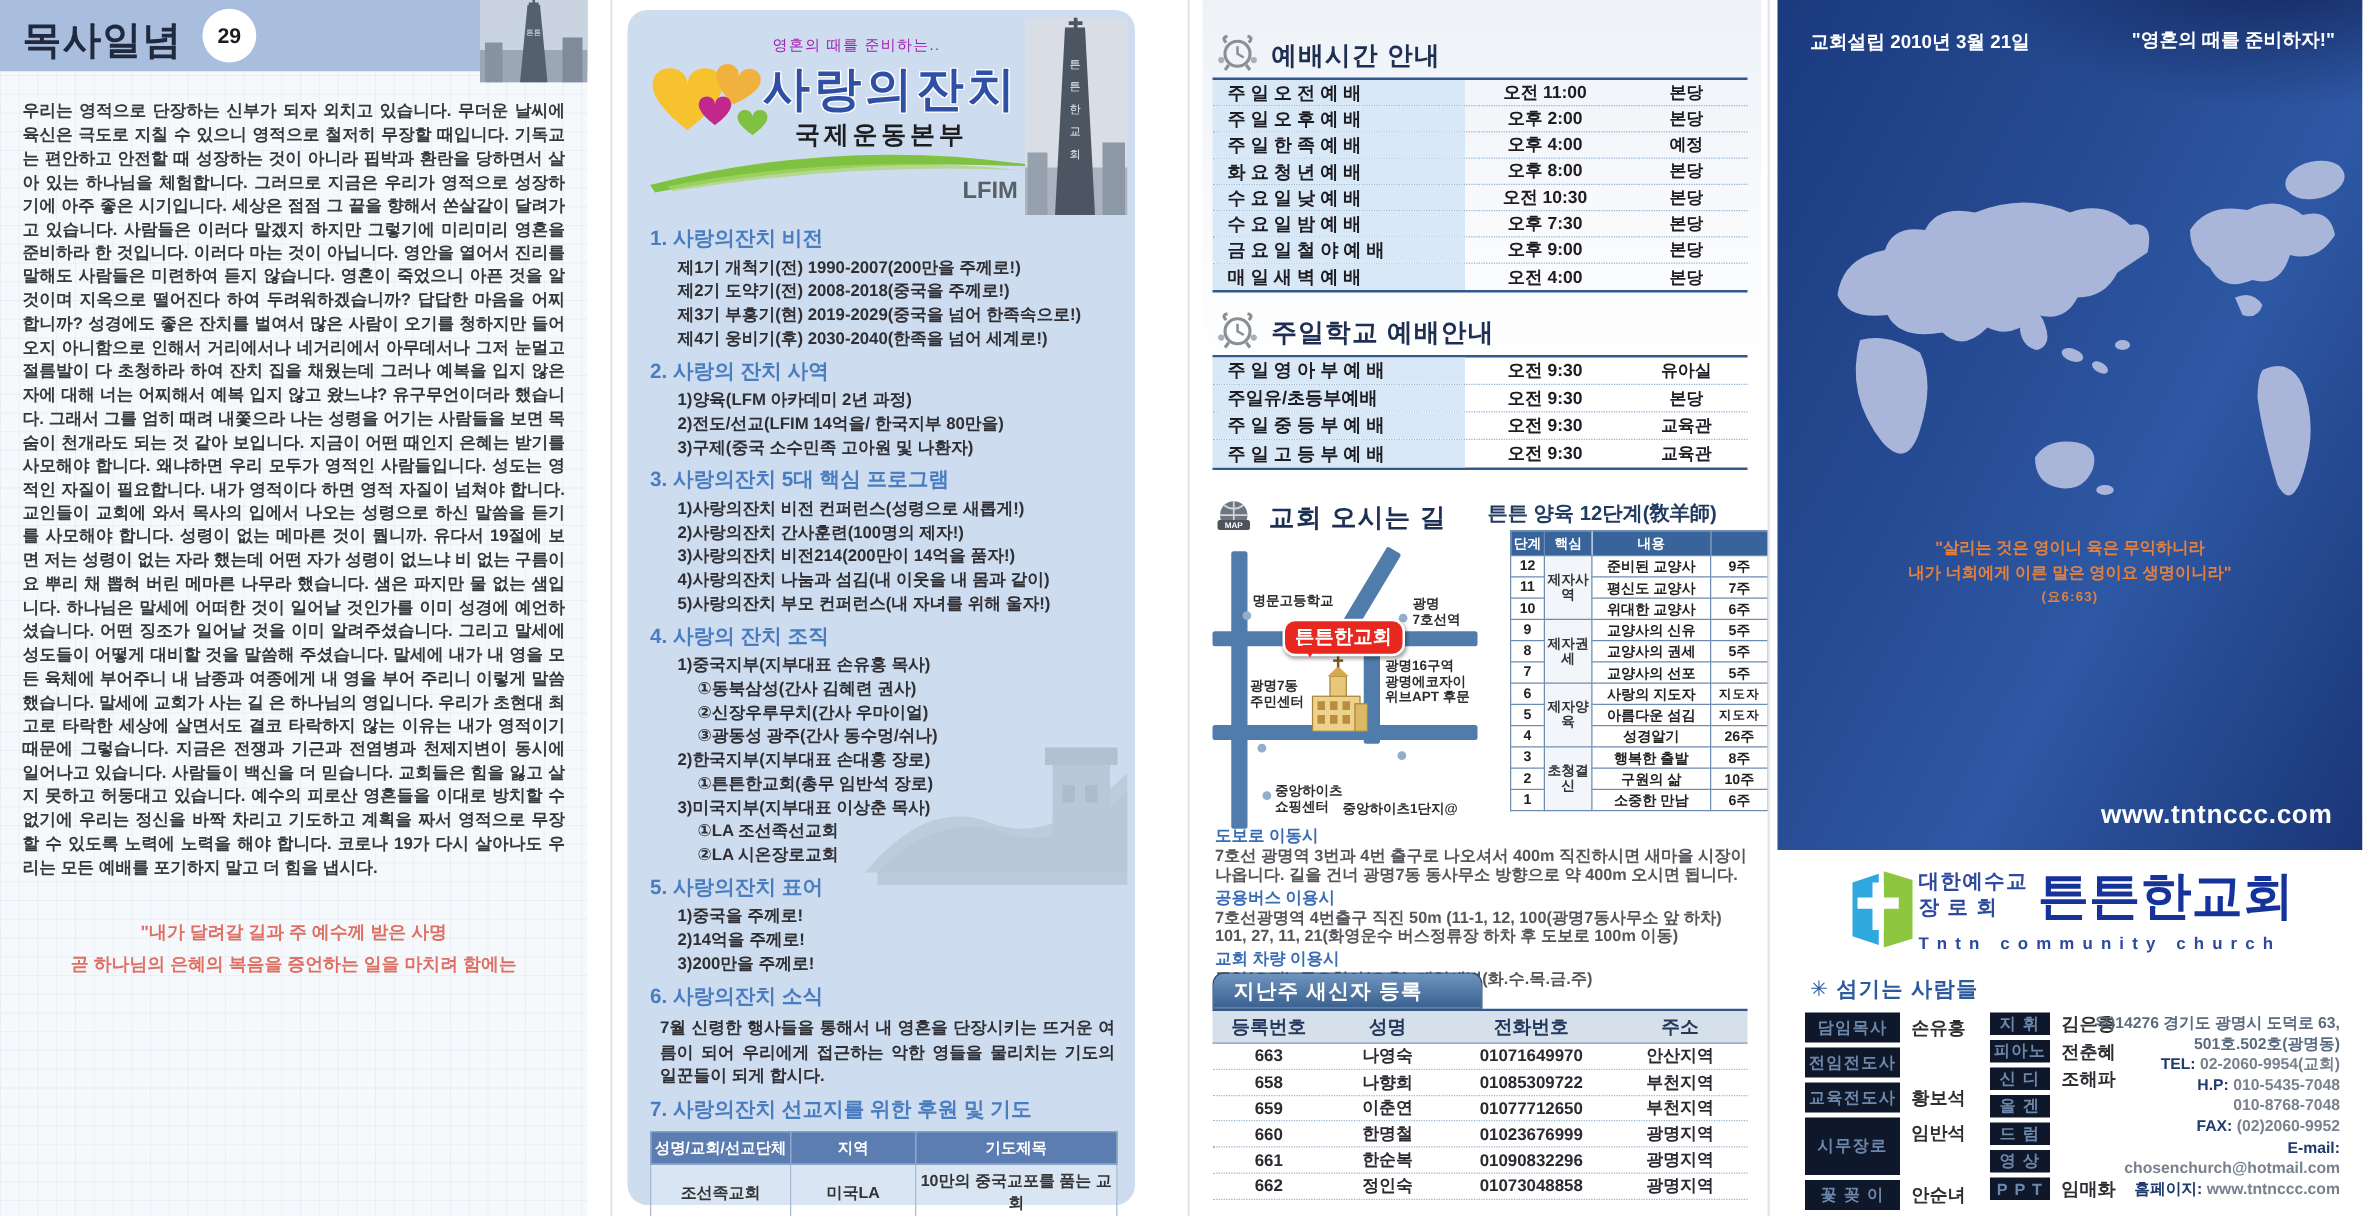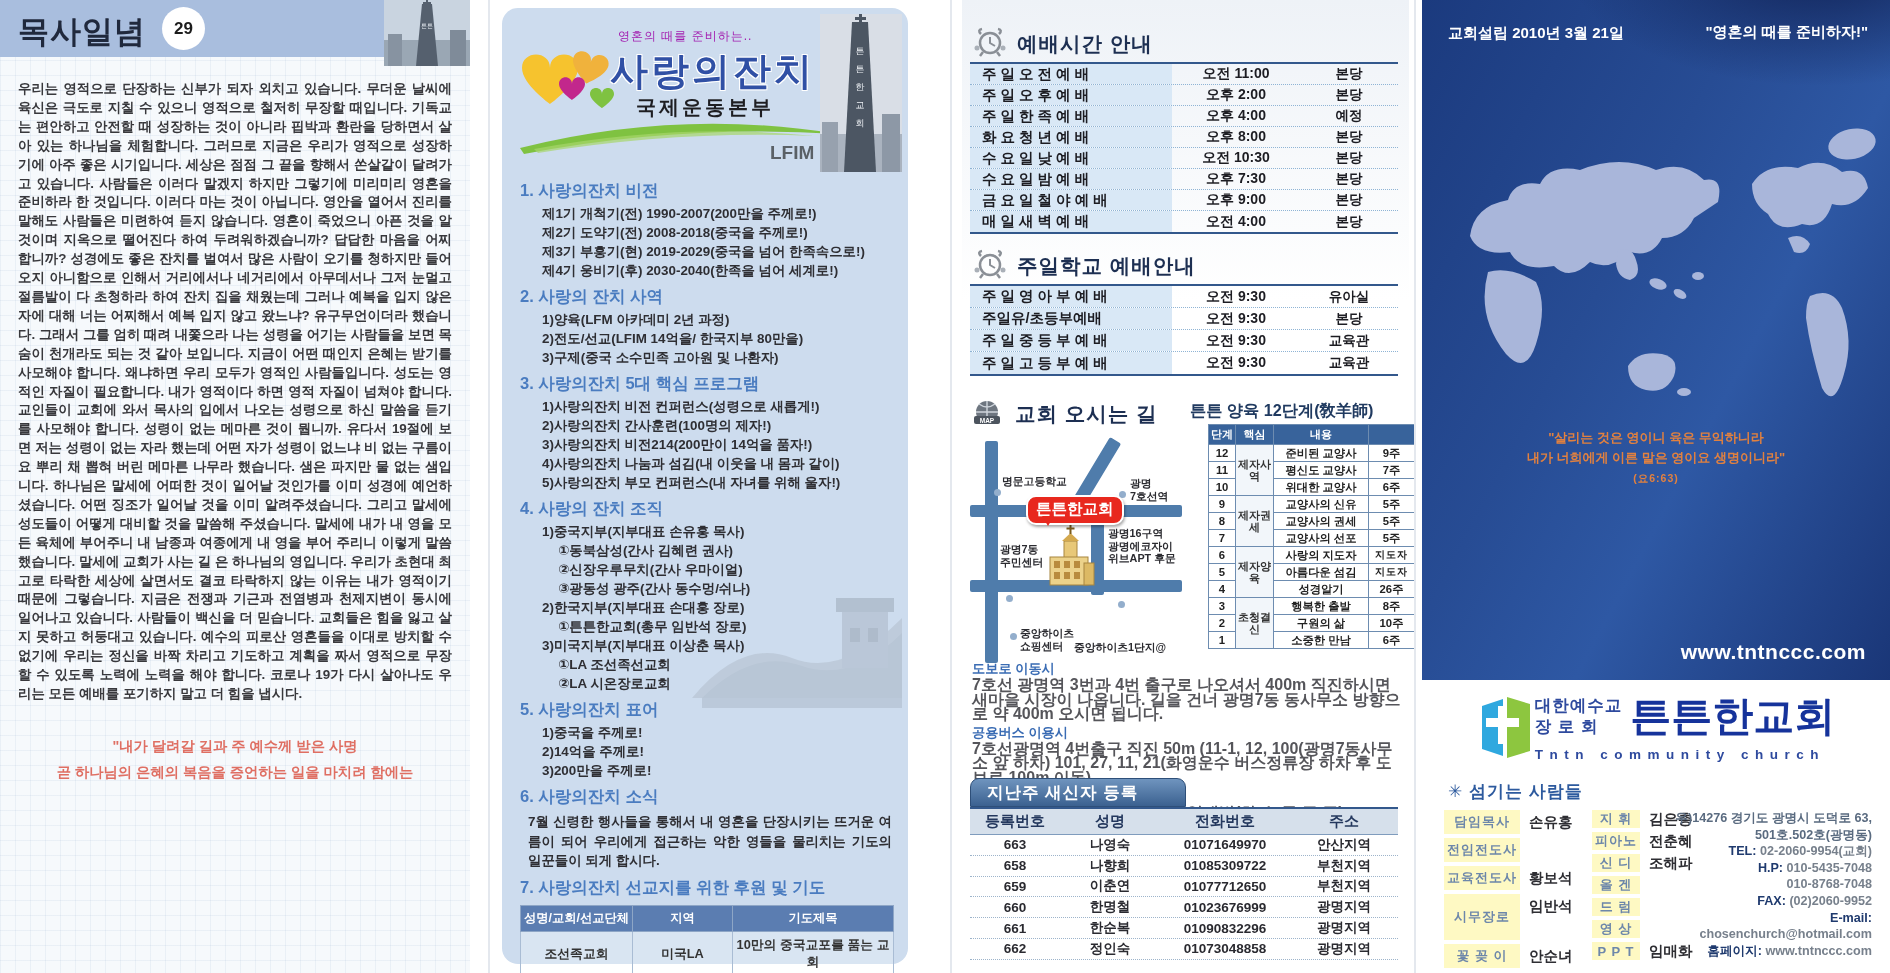--- a/index.html
+++ b/index.html
@@ -57,21 +57,21 @@
 .bubble{position:absolute;left:56px;top:60px;background:#e8281e;border:2px solid #fff;border-radius:10px;color:#fff;font-weight:bold;font-size:15.5px;padding:2px 8px 3px;box-shadow:1px 2px 3px rgba(0,0,0,.35);z-index:3;white-space:nowrap}
 .bubble::after{content:"";position:absolute;left:14px;bottom:-9px;border:6px solid transparent;border-top:10px solid #e8281e}
 .steps-title{position:absolute;left:228px;top:400px;font-size:16.2px;font-weight:bold;color:#203a60}
 .steps{position:absolute;left:246px;top:424px;border-collapse:collapse;table-layout:fixed;width:207px}
 .steps td{border:1px solid #6d8cb0;text-align:center;font-weight:bold;color:#222;font-size:11.3px;height:17px;padding:0 1px;overflow:hidden}
 .steps tr.h td{background:#38639b;color:#fff;font-size:11px;height:20px}
 .steps .grp{background:#f2f6fa;color:#333;font-size:11px;word-break:break-all;line-height:12px}
 .steps .ldr{font-size:10px;letter-spacing:1px}
 .dir{position:absolute;left:10px;top:658px;width:432px}
 .dir .dt{color:#3a6cb4;font-weight:bold;font-size:13.2px;margin-top:2px}
-.dir .db{color:#55555a;font-size:16px;font-weight:600;line-height:14.6px}
+.dir .db{color:#55555a;font-size:13px;font-weight:600;line-height:14.6px}
 .nc-tab{position:absolute;left:8px;top:778px;width:216px;height:29px;background:linear-gradient(#6f94be,#3b6190);border:1px solid #2e4f79;border-radius:9px 9px 0 0;color:#fff;font-weight:bold;font-size:16.5px;display:flex;align-items:center;padding-left:16px;letter-spacing:1px}
 .nctable{position:absolute;left:8px;top:807px;width:428px;border-top:2px solid #33588c}
 .ncrow{display:flex;align-items:center;height:20.8px;border-bottom:1px dotted #9db4cb}
 .ncrow.h{height:26px;background:#d6e0eb;border-bottom:1px solid #7f9cbd}
 .ncrow span{text-align:center;font-size:13.5px;font-weight:bold;color:#2a2a30}
 .ncrow.h span{font-size:15px;color:#24385e}
 .nc1{width:90px}.nc2{width:100px}.nc3{width:130px}.nc4{flex:1}
 
 
 #p4{left:1422px;width:468px;background:#fff}
@@ -82,21 +82,21 @@
 .p4-verse{position:absolute;left:0;width:100%;top:428px;text-align:center;color:#e2813f;font-weight:bold;font-size:13px;line-height:20px}
 .p4-ref{font-size:10.5px;letter-spacing:1px}
 .p4-site{position:absolute;right:24px;top:640px;color:#fff;font-weight:bold;font-size:21px;letter-spacing:.5px}
 .p4-logo{position:absolute;left:0;top:694px;width:468px;display:flex;justify-content:center;}
 .p4-denom div{font-size:16.5px;color:#2e4a9e;font-weight:bold;line-height:21px;letter-spacing:1px}
 .p4-nrow{display:flex;align-items:center;gap:8px}
 .p4-name{font-size:41px;color:#16339b;font-weight:bold;line-height:44px}
 .p4-eng{font-size:13.5px;color:#2e4a9e;letter-spacing:6.5px;font-weight:bold;margin-top:9px}
 .p4-stafftitle{position:absolute;left:26px;top:780px;font-size:17px;font-weight:bold;color:#2d5a9e;letter-spacing:1px}
 .srow{position:absolute;display:flex;gap:5px}
-.srow .lab{background:#fef9c3;color:#6d87aa;font-weight:bold;font-size:13px;display:flex;align-items:center;justify-content:center;letter-spacing:1px}
+.srow .lab{background:#0f172a;color:#6d87aa;font-weight:bold;font-size:13px;display:flex;align-items:center;justify-content:center;letter-spacing:1px}
 .srow .val{display:flex;align-items:center;font-size:14.5px;font-weight:bold;color:#2e2e33;padding-left:4px}
 .sL .lab{width:76px}.sL .val{width:62px}
 .sR .lab{width:48px}.sR .val{width:70px}
 .contact{position:absolute;right:18px;top:810px;width:210px;text-align:right}
 .contact div{font-size:12.6px;line-height:16.6px;color:#77808c;font-weight:600}
 .contact .cl{color:#1f3a6e;font-weight:bold}
 .contact .addr{color:#5a6b80}
 </style>
 </head>
 <body>

